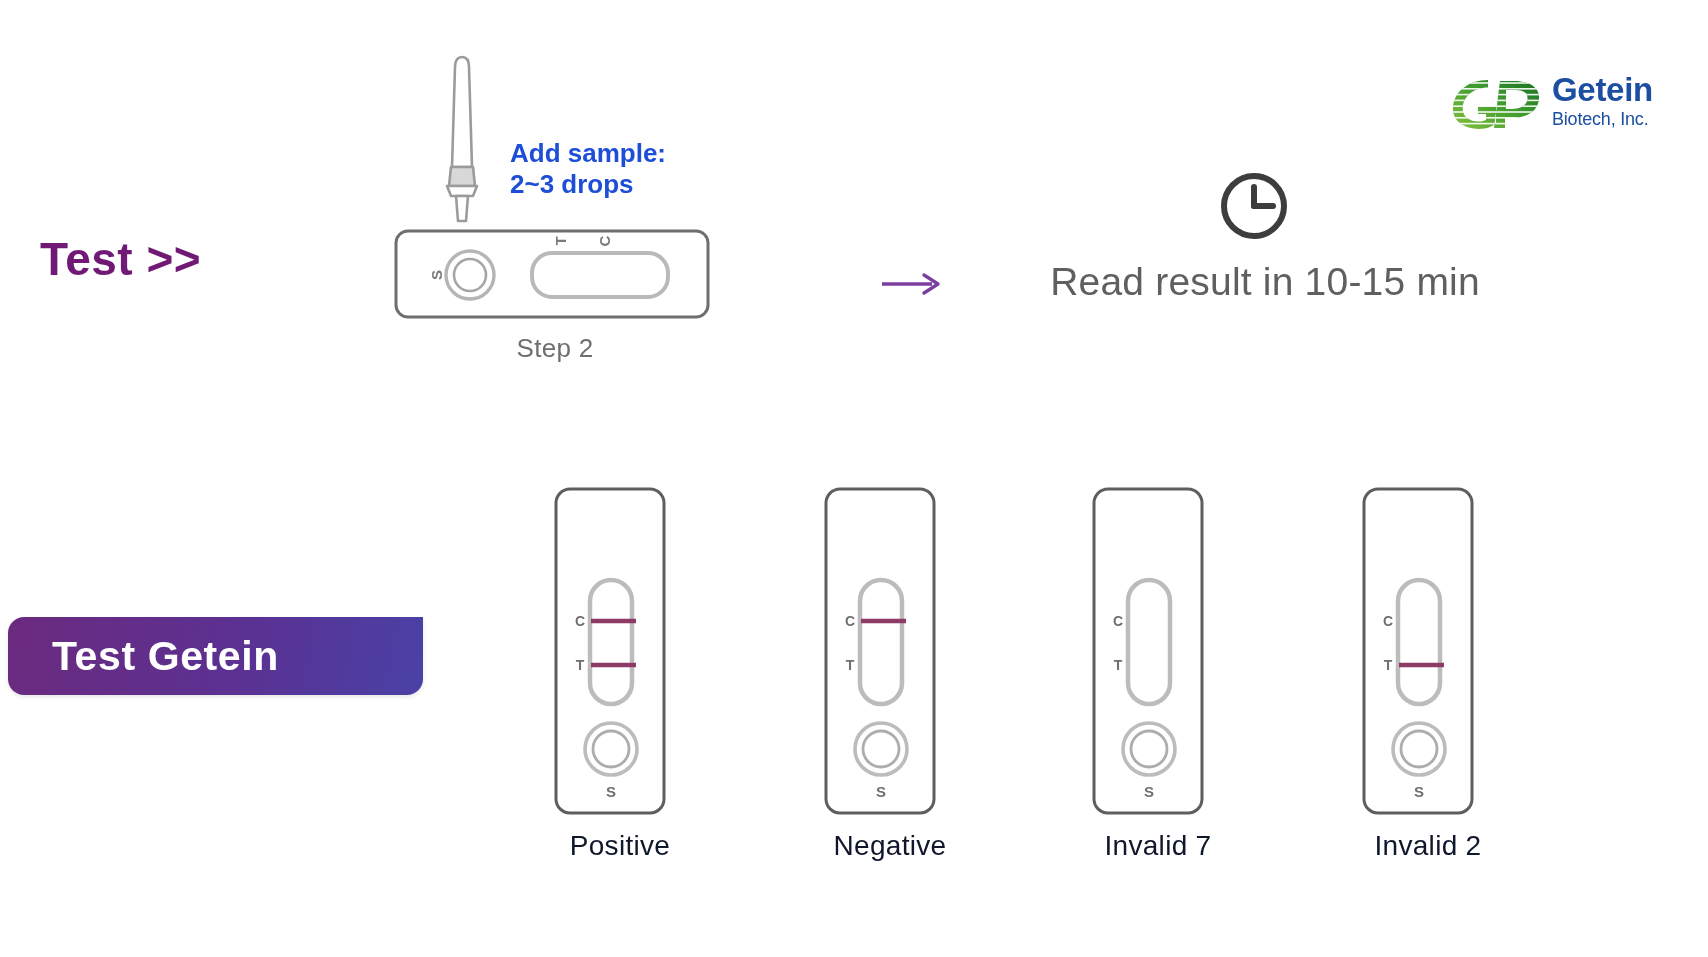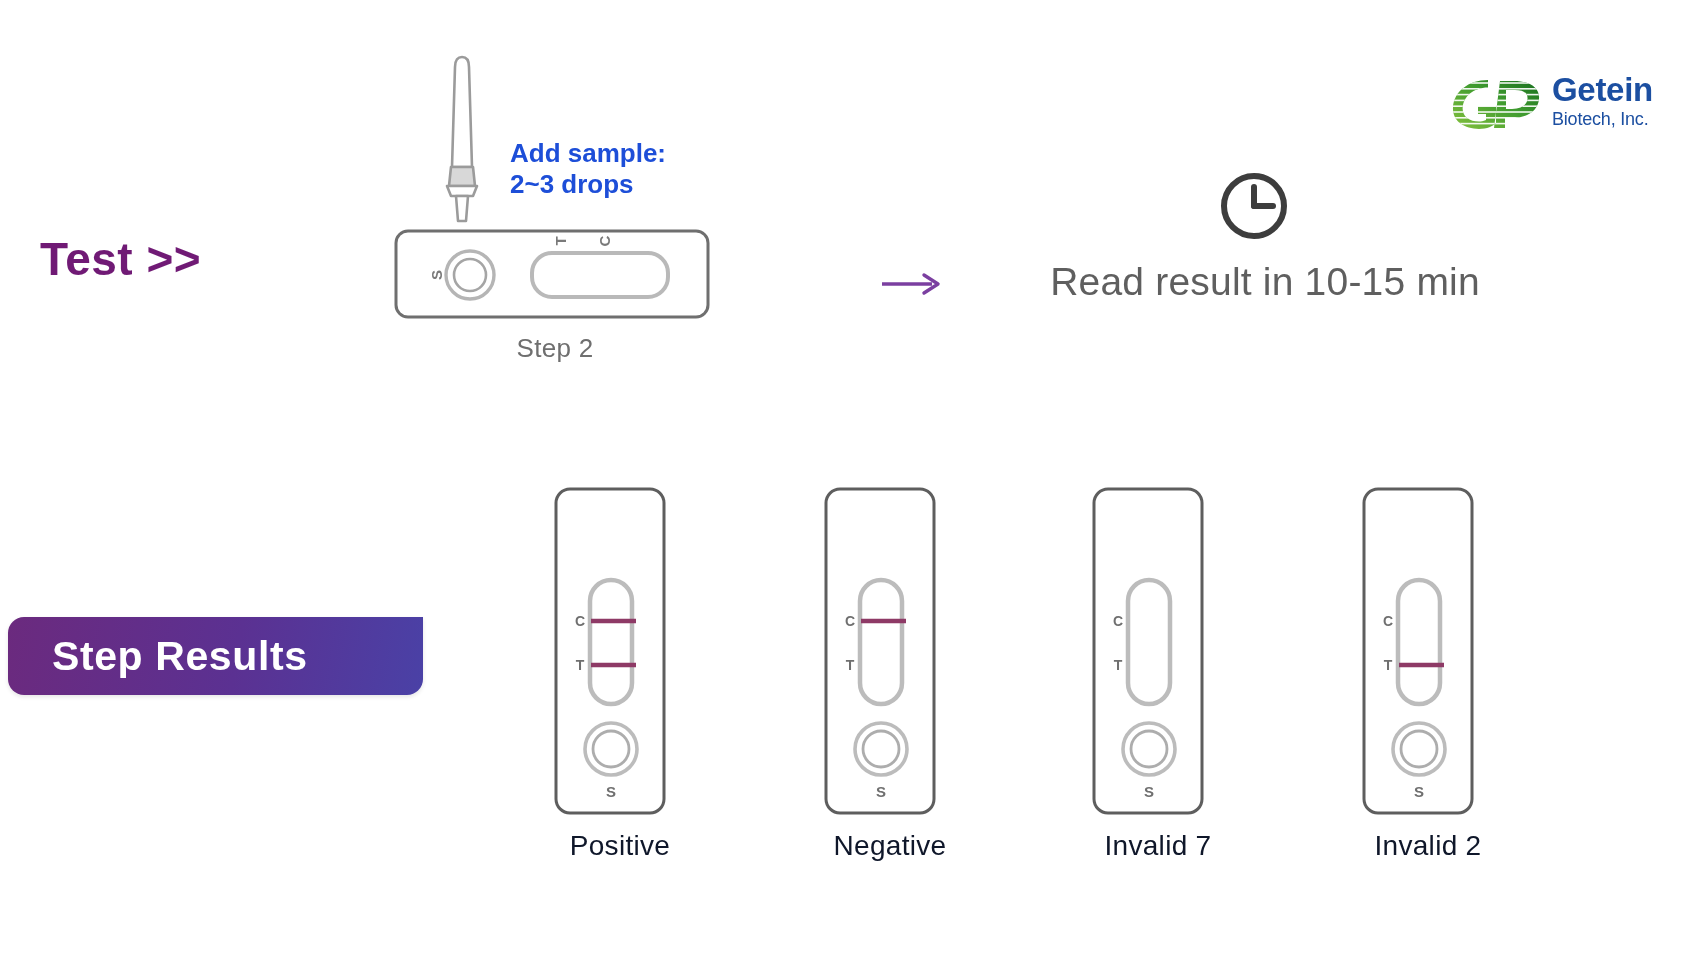--- a/index.html
+++ b/index.html
@@ -314,21 +314,21 @@
       <svg viewBox="0 0 72 72" width="72" height="72" aria-hidden="true">
         <circle cx="36" cy="36" r="30" fill="none" stroke="#3d3d3d" stroke-width="6"></circle>
         <line x1="36" y1="36" x2="36" y2="17" stroke="#3d3d3d" stroke-width="6" stroke-linecap="round"></line>
         <line x1="36" y1="36" x2="55" y2="36" stroke="#3d3d3d" stroke-width="6" stroke-linecap="round"></line>
       </svg>
     </div>
     <div id="read-result-text">Read result in 10-15 min</div>
   </div>
 
   <div id="results-banner">
-    <div id="results-banner-label">Step Results</div>
+    <div id="results-banner-label">Test Getein</div>
   </div>
 
   <div id="results-row">
 
     <div class="result-item" style="left:30px;">
       <div class="result-cassette">
         <svg viewBox="0 0 116 332" width="116" height="332" aria-hidden="true">
           <rect x="4" y="4" width="108" height="324" rx="14" ry="14" fill="#ffffff" stroke="#5e5e5e" stroke-width="3"></rect>
           <rect x="38" y="95" width="42" height="124" rx="21" ry="21" fill="none" stroke="#bcbcbc" stroke-width="4.5"></rect>
           <text x="28" y="136" fill="#6f6f6f" font-family="Liberation Sans, sans-serif" font-size="14" font-weight="bold" text-anchor="middle" dominant-baseline="central">C</text>

